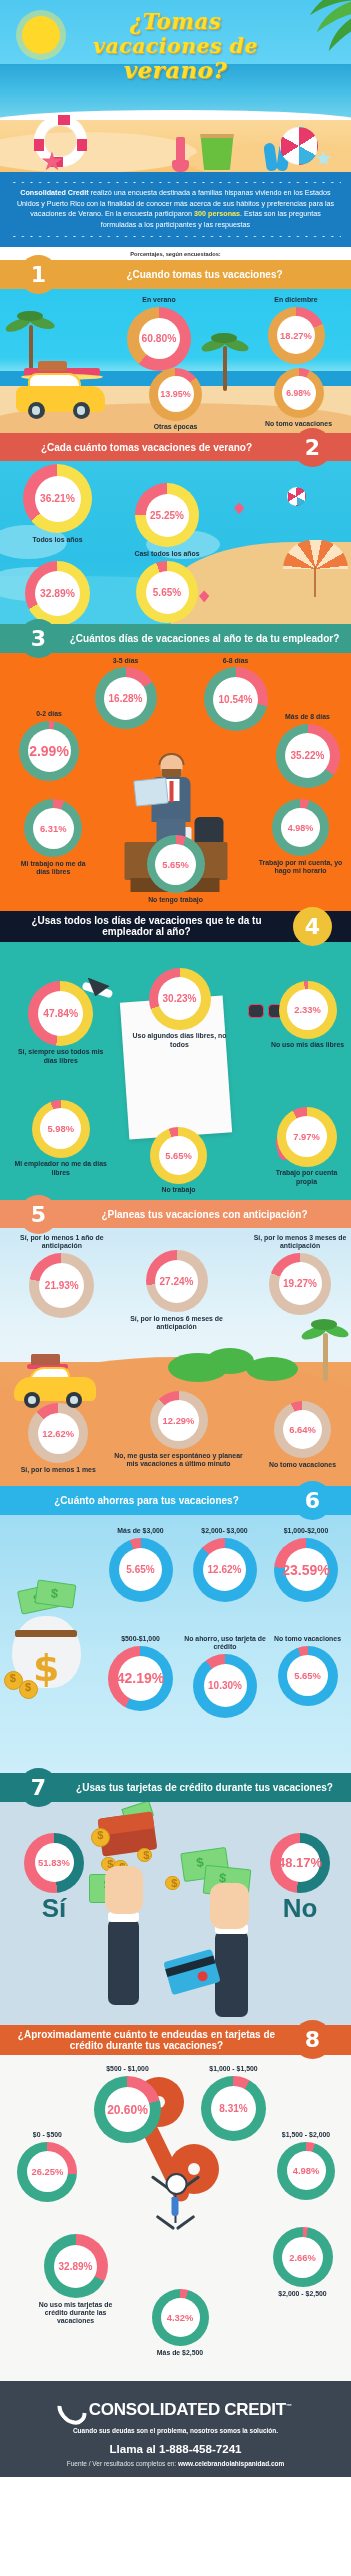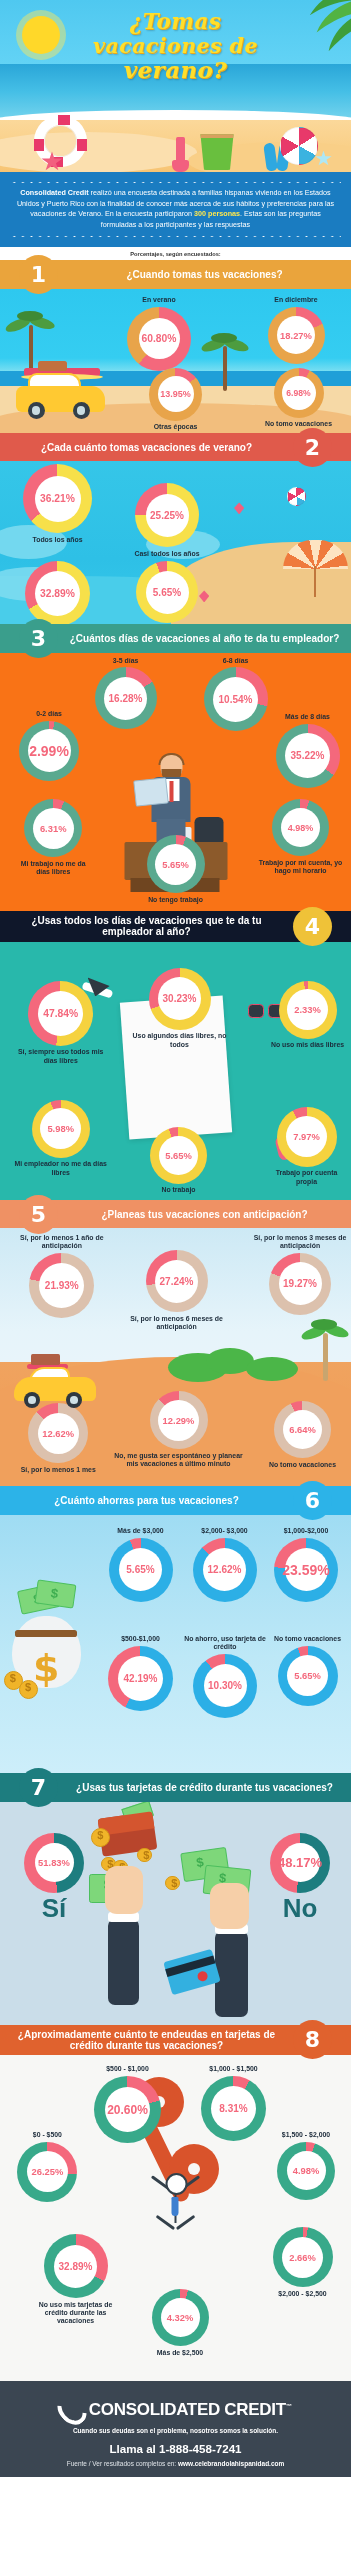--- a/index.html
+++ b/index.html
@@ -739,21 +739,21 @@
       <div class="donut" style="width:64px;height:64px;background:conic-gradient(#2cafe6 0 76.41%, #f4687c 76.41% 100%);">
         <div class="hole" style="width:43px;height:43px;">
             <span class="val" style="font-size:14px">23.59%</span>
           </div>
       </div>
     </div>
     <div class="donut-wrap" style="left:96px;top:120px;width:89px;">
       <div class="dlabel above">$500-$1,000</div>
       <div class="donut" style="width:65px;height:65px;background:conic-gradient(#2cafe6 0 57.81%, #f4687c 57.81% 100%);">
         <div class="hole" style="width:45px;height:45px;">
-            <span class="val" style="font-size:10px">42.19%</span>
+            <span class="val" style="font-size:14px">42.19%</span>
           </div>
       </div>
     </div>
     <div class="donut-wrap" style="left:177px;top:120px;width:96px;">
       <div class="dlabel above">No ahorro, uso tarjeta de crédito</div>
       <div class="donut" style="width:64px;height:64px;background:conic-gradient(#2cafe6 0 89.70%, #f4687c 89.70% 100%);">
         <div class="hole" style="width:43px;height:43px;">
             <span class="val" style="font-size:10px">10.30%</span>
           </div>
       </div>

